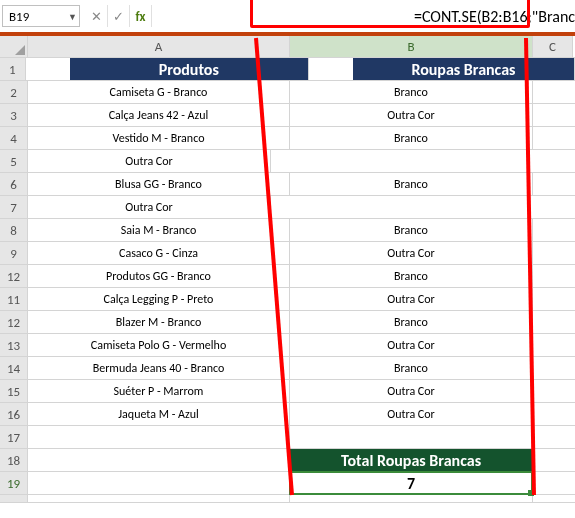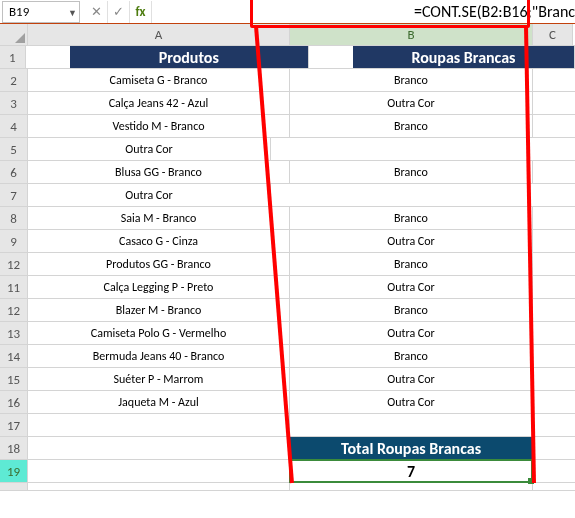--- a/index.html
+++ b/index.html
@@ -8,22 +8,22 @@
     font-size: 14px;
     background: #ffffff;
     width: 575px;
     height: 518px;
     overflow: hidden;
     position: relative;
   }
   .formula-bar {
     display: flex;
     align-items: center;
-    height: 24px;
-    border-bottom: 1px solid #c2410c;
+    height: 36px;
+    border-bottom: 4px solid #c2410c;
     background: #ffffff;
     padding-left: 2px;
   }
   .name-box {
     width: 78px;
     height: 22px;
     border: 1px solid #c0c0c0;
     display: flex;
     align-items: center;
     padding: 0 6px;
@@ -128,21 +128,21 @@
     width: 28px;
     border-right: 1px solid #d4d4d4;
     background: #e6e6e6;
     display: flex;
     align-items: center;
     justify-content: center;
     color: #555;
     font-size: 13px;
   }
   .row-head.active {
-    background: #5eead4;
+    background: #e5e5e5;
     color: #3b6b2d;
   }
   .cell {
     border-right: 1px solid #d4d4d4;
     display: flex;
     align-items: center;
     justify-content: center;
     padding: 0 4px;
     font-size: 12px;
     white-space: nowrap;
@@ -151,21 +151,21 @@
   .cell.col-B { width: 243px; }
 
   .header-cell {
     background: #203864;
     color: #ffffff;
     font-weight: bold;
     font-size: 16px;
     margin-left: 44px;
   }
   .total-label-cell {
-    background: #0c4a6e;
+    background: #14532d;
     color: #ffffff;
     font-weight: bold;
     font-size: 16px;
   }
   .result-cell {
     font-weight: bold;
     font-size: 16px;
     position: relative;
   }
   .result-border {

